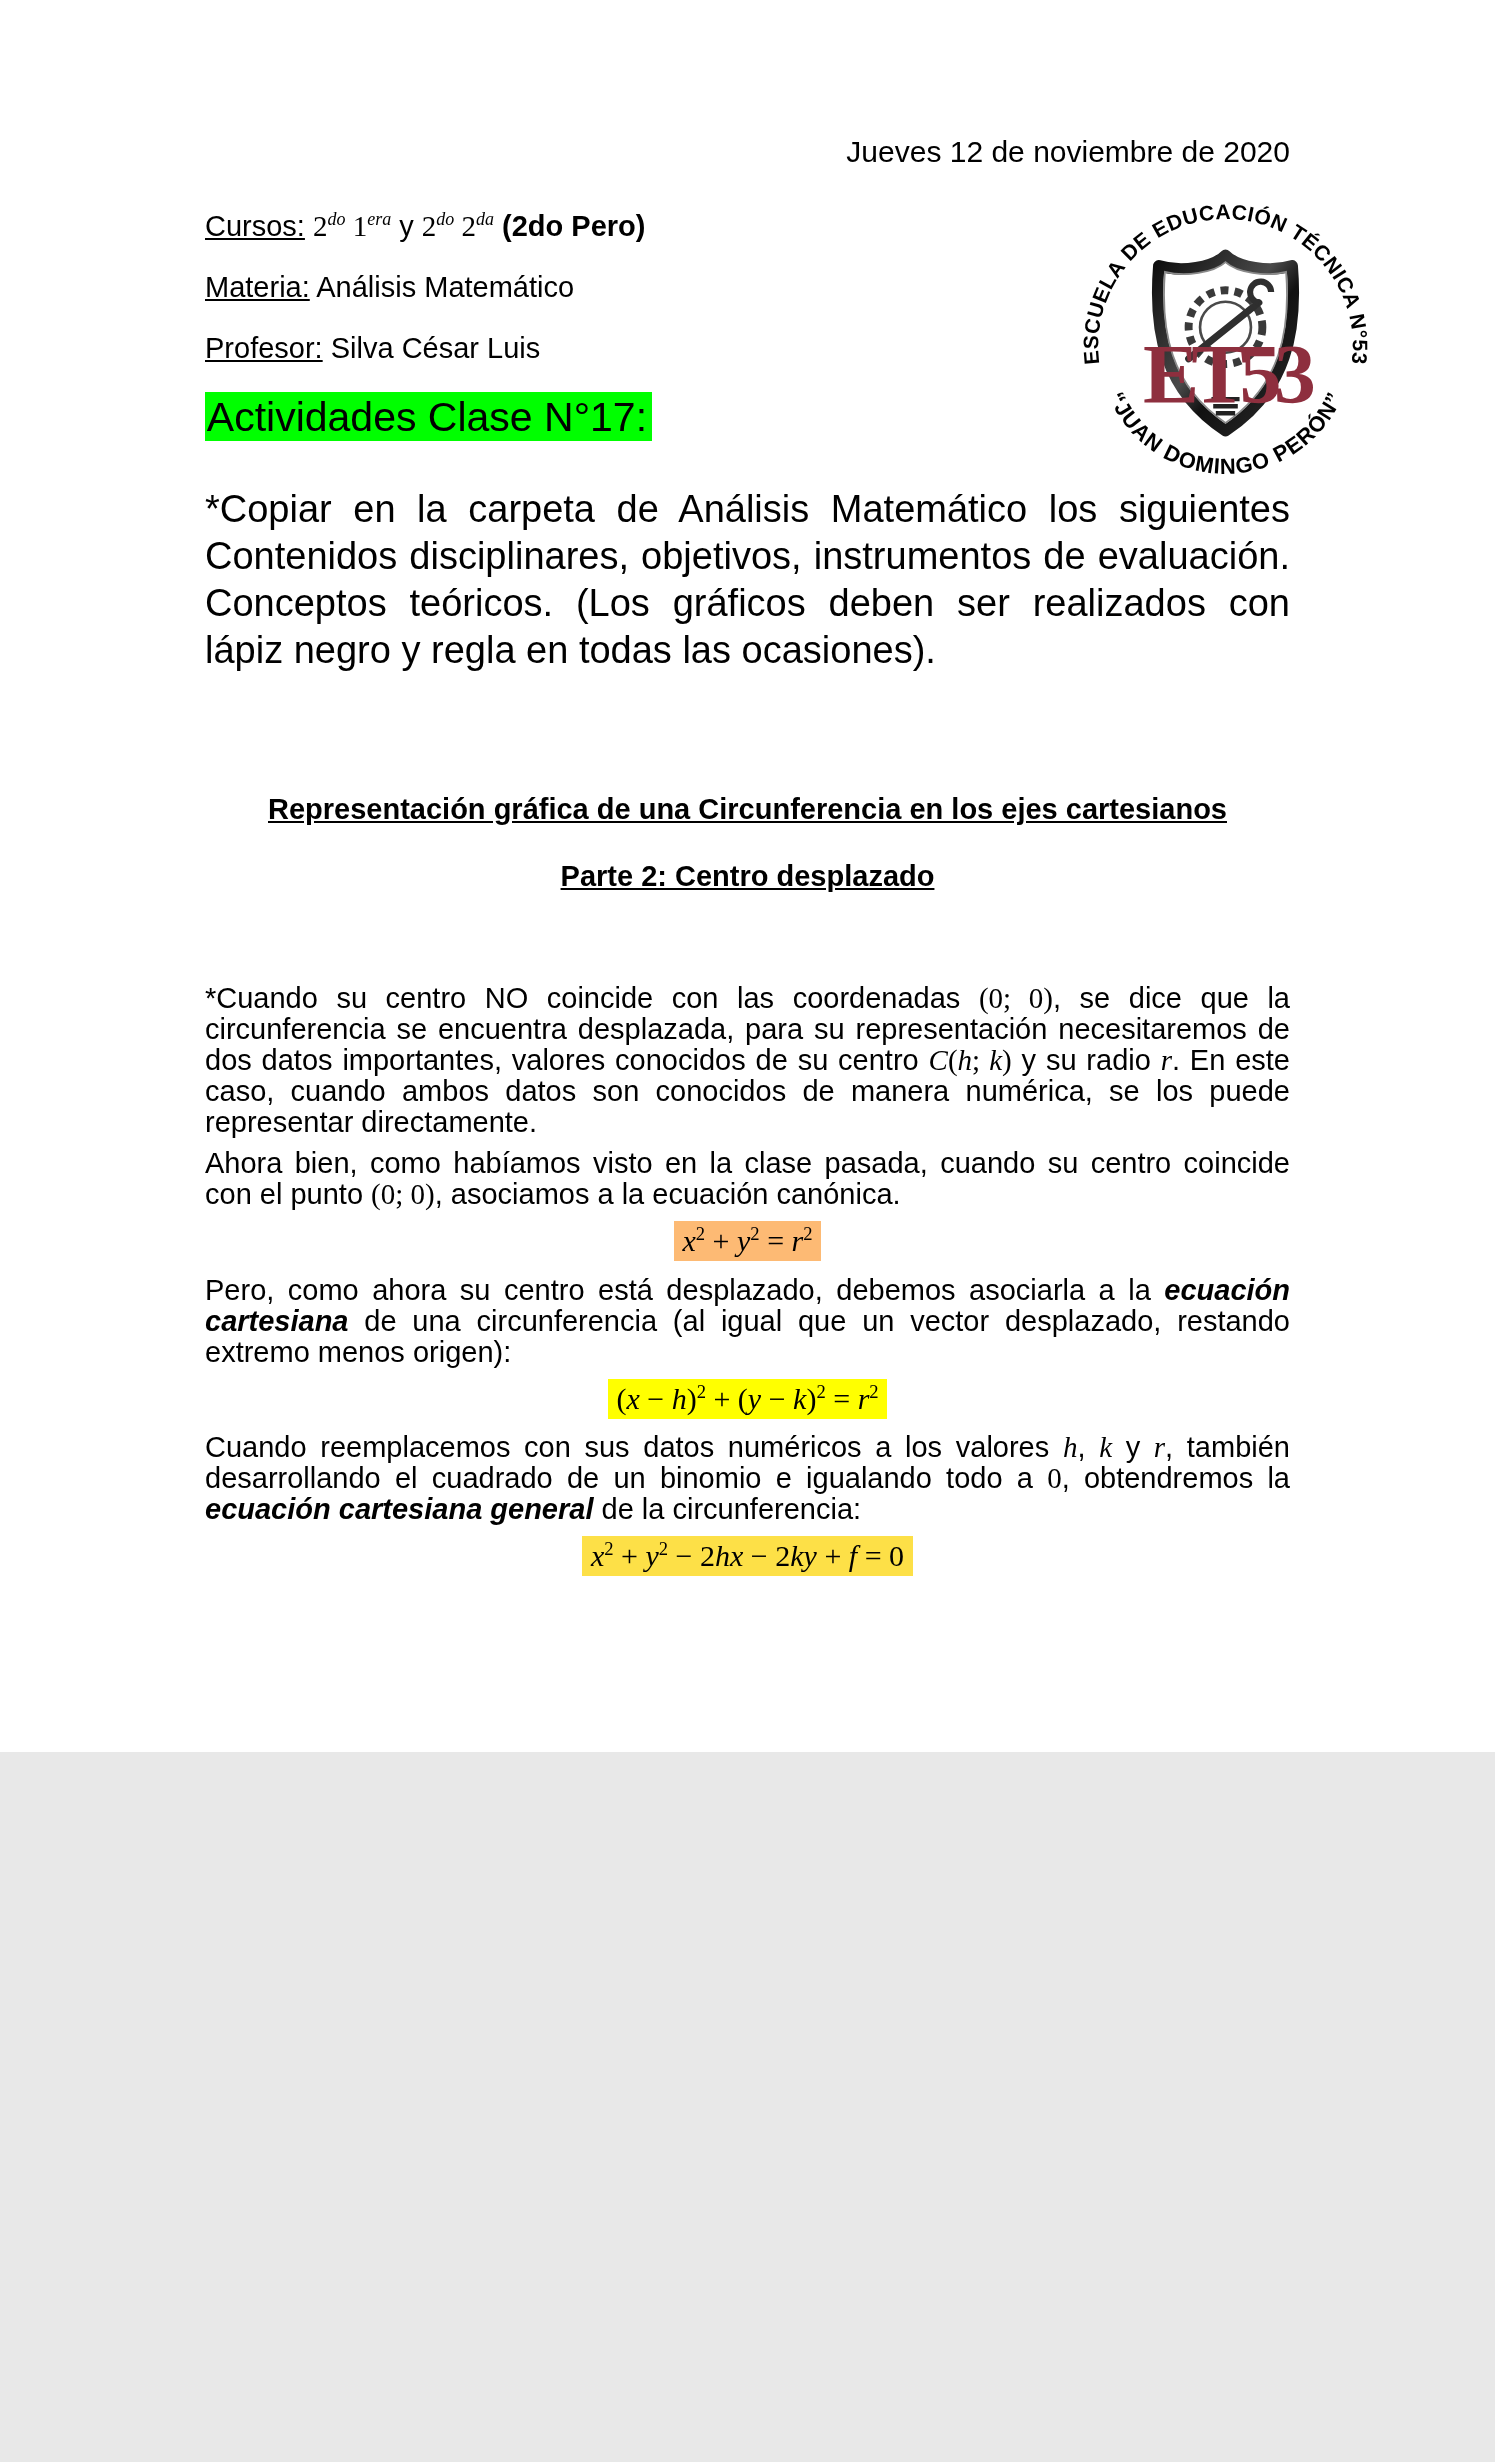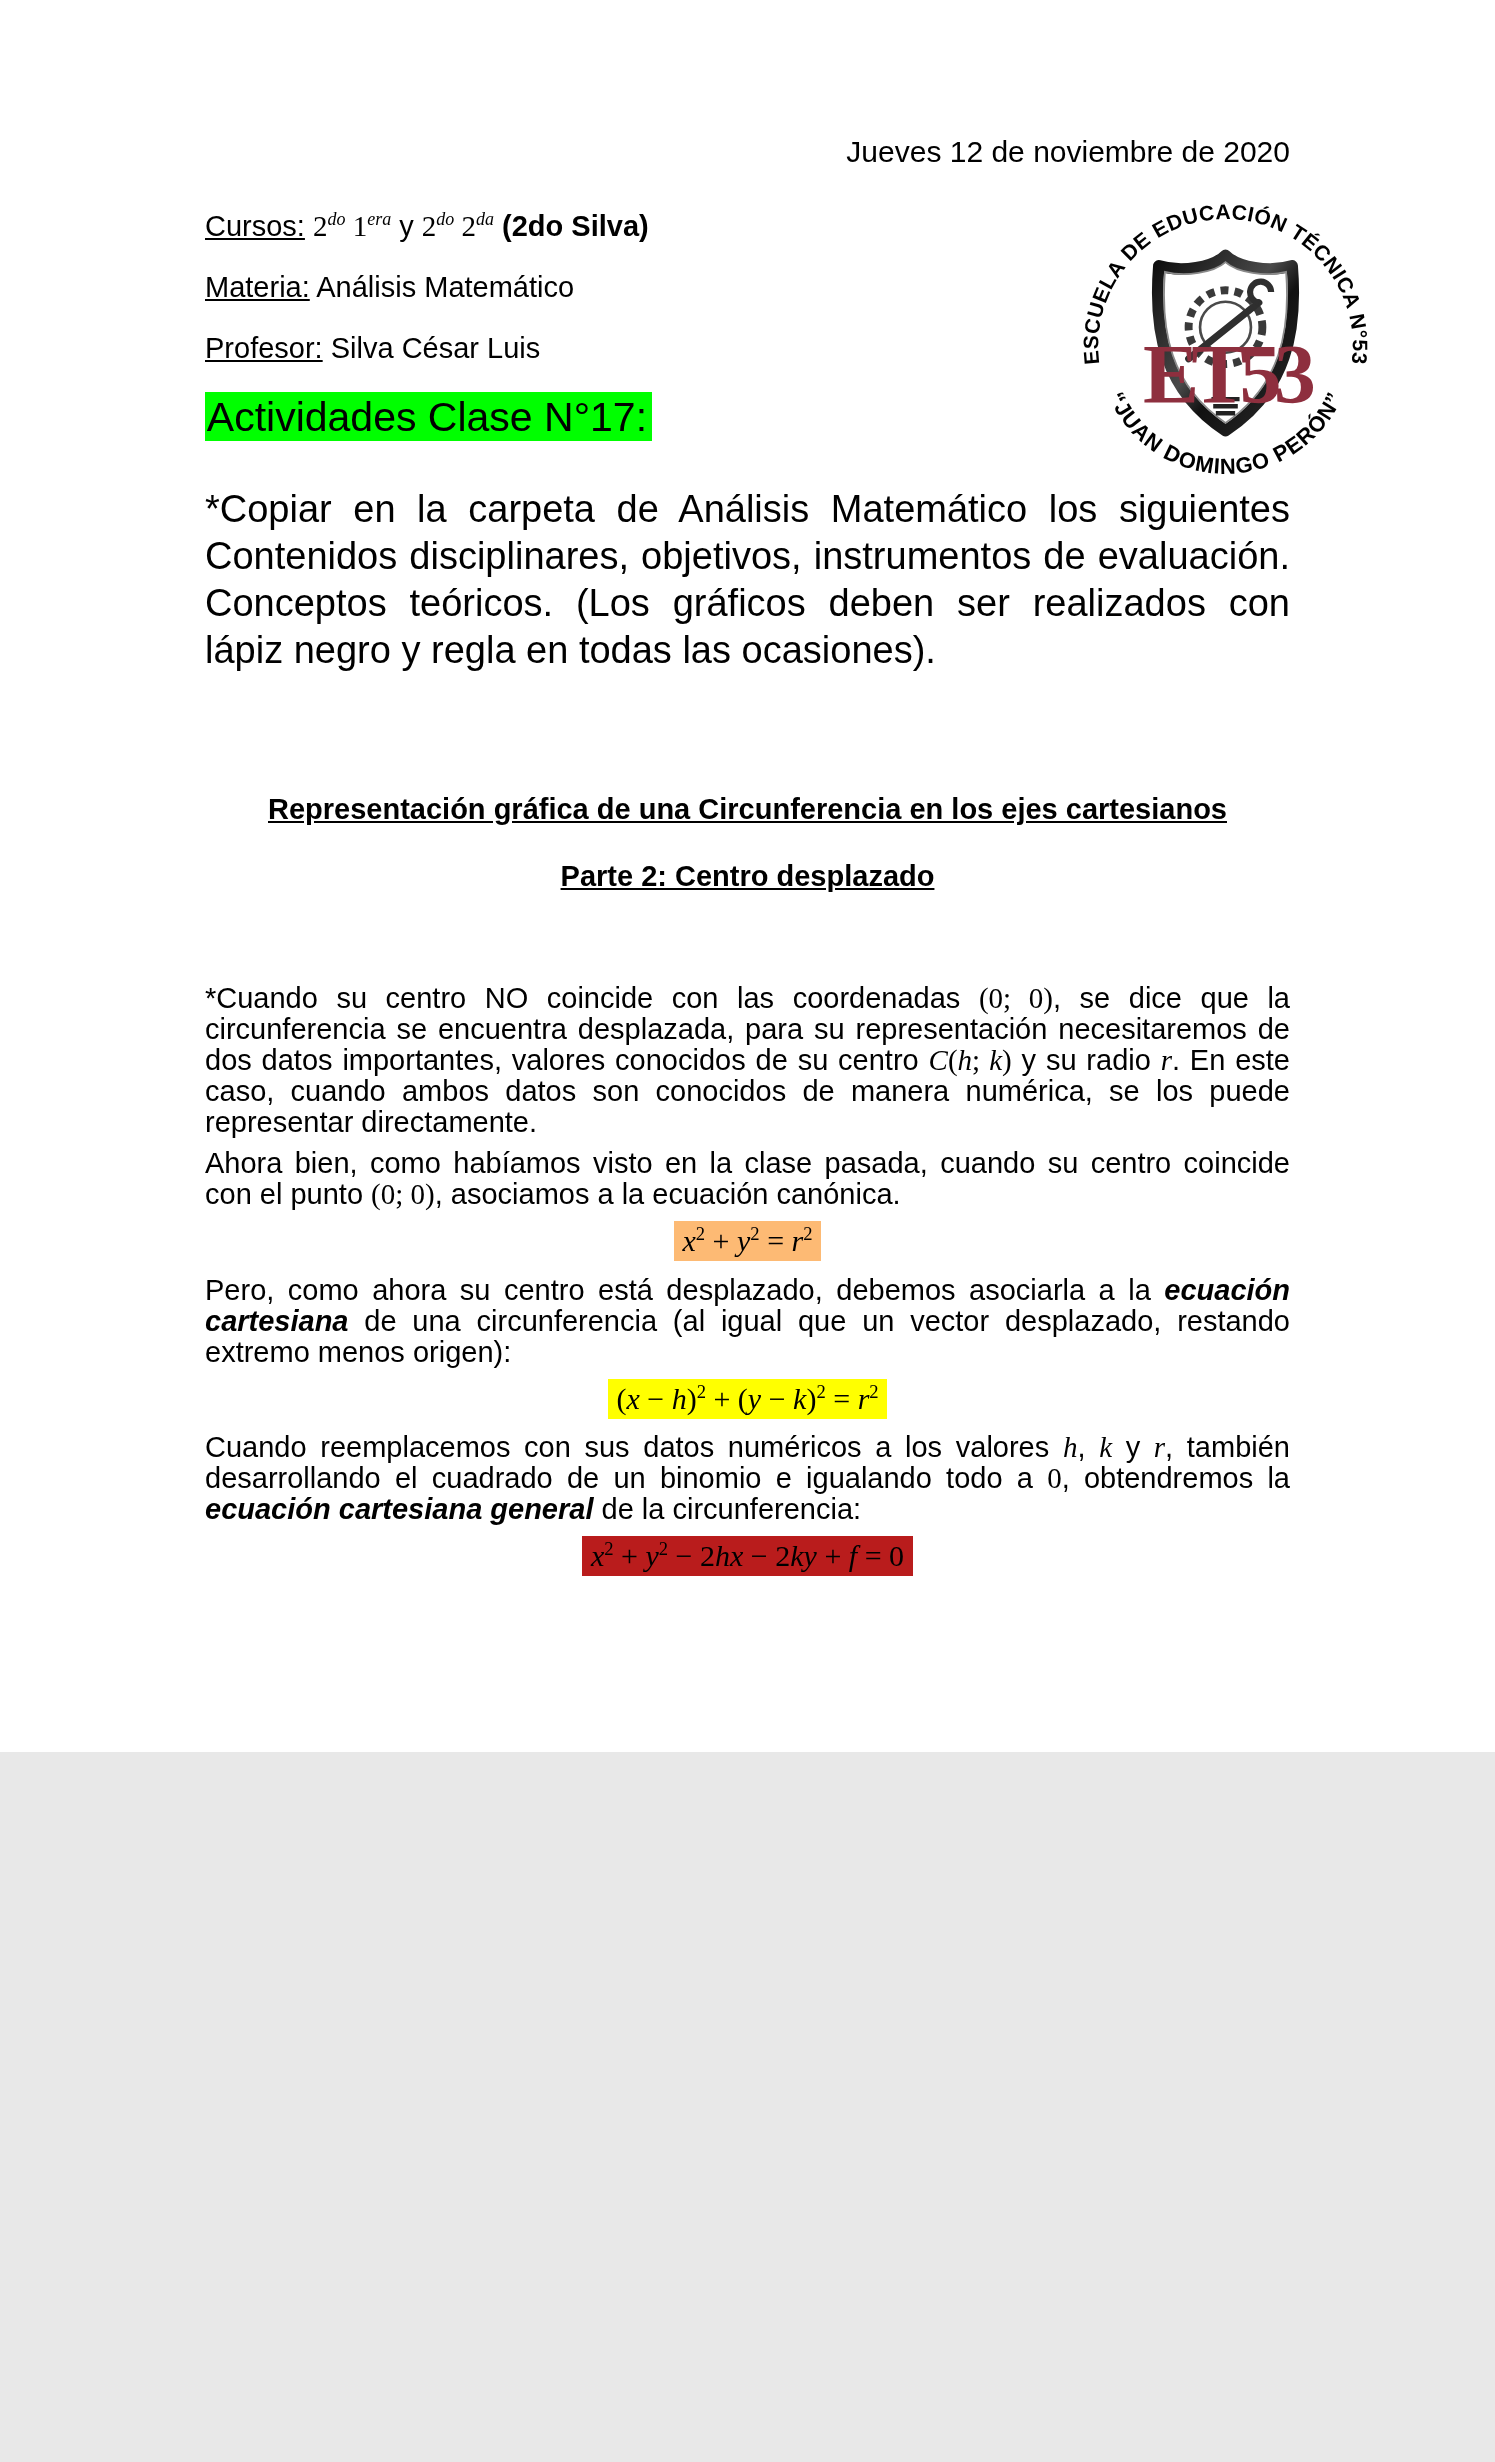--- a/index.html
+++ b/index.html
@@ -103,21 +103,21 @@
 <body>
 
 <div class="page">
 
   <div class="content">
 
     <div class="date-line">Jueves 12 de noviembre de 2020</div>
 
     <div class="meta-line">
       <span class="meta-label">Cursos:</span>
-      <span><span class="m">2</span><sup class="mi">do</sup><span class="m"> 1</span><sup class="mi">era</sup><span> y </span><span class="m">2</span><sup class="mi">do</sup><span class="m"> 2</span><sup class="mi">da</sup><span> </span><span class="b">(2do Silva)</span></span>
+      <span><span class="m">2</span><sup class="mi">do</sup><span class="m"> 1</span><sup class="mi">era</sup><span> y </span><span class="m">2</span><sup class="mi">do</sup><span class="m"> 2</span><sup class="mi">da</sup><span> </span><span class="b">(2do Pero)</span></span>
     </div>
 
     <div class="meta-line">
       <span class="meta-label">Materia:</span>
       <span> <span>Análisis Matemático</span></span>
     </div>
 
     <div class="meta-line">
       <span class="meta-label">Profesor:</span>
       <span> <span>Silva César Luis</span></span>
@@ -142,21 +142,21 @@
 
     <div class="body-para mt-std"><span>Pero, como ahora su centro está desplazado, debemos asociarla a la </span><span class="bi">ecuación cartesiana</span><span> de una circunferencia (al igual que un vector desplazado, restando extremo menos origen):</span></div>
 
     <div class="formula-row">
       <span class="formula" style="background: rgb(255, 255, 0);"><span class="m">(</span><span class="mi">x</span><span class="m"> − </span><span class="mi">h</span><span class="m">)</span><sup class="m">2</sup><span class="m"> + </span><span class="m">(</span><span class="mi">y</span><span class="m"> − </span><span class="mi">k</span><span class="m">)</span><sup class="m">2</sup><span class="m"> = </span><span class="mi">r</span><sup class="m">2</sup></span>
     </div>
 
     <div class="body-para mt-std"><span>Cuando reemplacemos con sus datos numéricos a los valores </span><span class="mi">h</span><span>, </span><span class="mi">k</span><span> y </span><span class="mi">r</span><span>, también desarrollando el cuadrado de un binomio e igualando todo a </span><span class="m">0</span><span>, obtendremos la </span><span class="bi">ecuación cartesiana general</span><span> de la circunferencia:</span></div>
 
     <div class="formula-row">
-      <span class="formula" style="background: #b91c1c;"><span class="mi">x</span><sup class="m">2</sup><span class="m"> + </span><span class="mi">y</span><sup class="m">2</sup><span class="m"> − 2</span><span class="mi">hx</span><span class="m"> − 2</span><span class="mi">ky</span><span class="m"> + </span><span class="mi">f</span><span class="m"> = 0</span></span>
+      <span class="formula" style="background: #fde047;"><span class="mi">x</span><sup class="m">2</sup><span class="m"> + </span><span class="mi">y</span><sup class="m">2</sup><span class="m"> − 2</span><span class="mi">hx</span><span class="m"> − 2</span><span class="mi">ky</span><span class="m"> + </span><span class="mi">f</span><span class="m"> = 0</span></span>
     </div>
 
   </div>
 
   <div class="logo">
     <svg viewBox="0 0 336 336" width="295" height="295">
       <defs>
         <path id="arcTop" d="M 24.1 185.7 A 145 145 0 1 1 311.9 185.7" fill="none"></path>
         <path id="arcBottom" d="M 29.3 210.4 A 145 145 0 0 0 306.7 210.4" fill="none"></path>
         <linearGradient id="shieldMetal" x1="0" y1="0" x2="1" y2="1">

